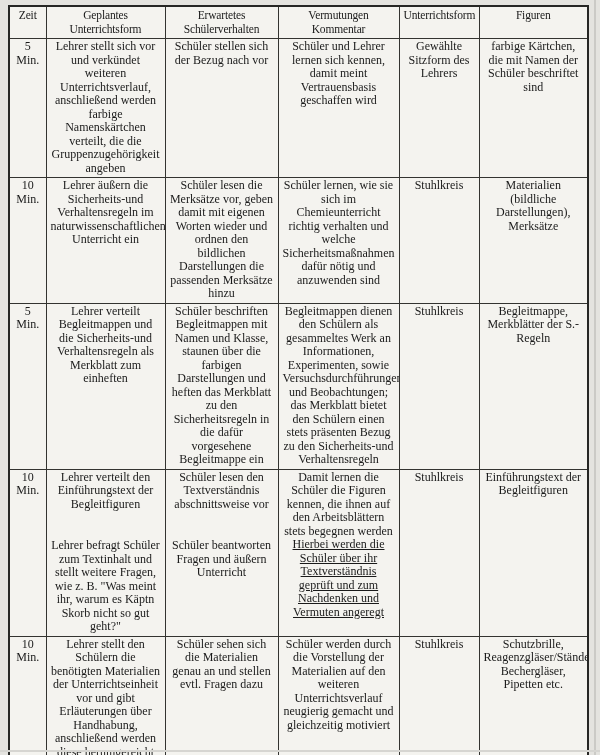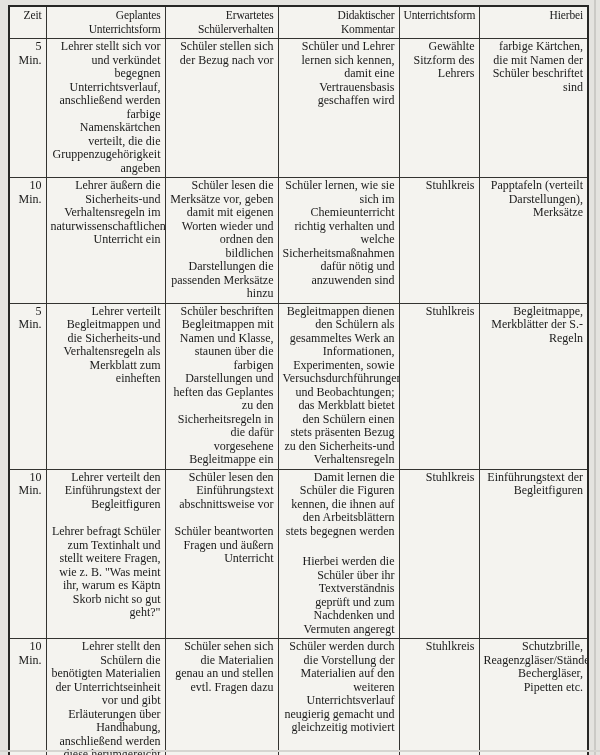--- a/index.html
+++ b/index.html
@@ -29,21 +29,21 @@
     position:absolute;left:8px;top:5px;
     width:579px;
     border-collapse:collapse;
     table-layout:fixed;
     border:2px solid #262624;
     background:var(--paper);
   }
   .plan th,.plan td{
     border:1.5px solid var(--line);
     vertical-align:top;
-    text-align:right;
+    text-align:center;
     padding:1px 4px 2px 4px;
     font-size:12px;
     line-height:13.5px;
     font-weight:normal;
     background:var(--paper);
     color:var(--ink);
     overflow:hidden;
   }
   .plan thead th{
     height:26px;
@@ -51,59 +51,59 @@
     letter-spacing:-0.15px;
     padding-top:2px;
   }
   .plan p{margin:0;}
   .row-1 td{height:118px;}
   .row-2 td{height:102px;}
   .row-3 td{height:161px;}
   .row-4 td{height:157px;}
   .row-5 td{height:110px;}
   .row-4 .col-lehrer p + p,
-  .row-4 .col-schueler p + p{margin-top:14px;}
-  .row-4 .col-kommentar p + p{margin-top:17px;}
+  .row-4 .col-schueler p + p{margin-top:28px;}
+  .row-4 .col-kommentar p + p{text-decoration:underline;}
 </style>
 </head>
 <body>
 
 <div class="scan">
   <table class="plan">
     <colgroup>
       <col style="width:37px">
       <col style="width:119px">
       <col style="width:113px">
       <col style="width:121px">
       <col style="width:80px">
       <col style="width:109px">
     </colgroup>
     <thead>
       <tr>
         <th>Zeit</th>
         <th>Geplantes Unterrichtsform</th>
         <th>Erwartetes Schülerverhalten</th>
-        <th>Didaktischer Kommentar</th>
+        <th>Vermutungen Kommentar</th>
         <th class="col-form">Unterrichtsform</th>
-        <th>Hierbei</th>
+        <th>Figuren</th>
       </tr>
     </thead>
     <tbody>
         <tr class="row-1">
     <td class="col-zeit">
             <p>5 Min.</p>
           </td>
     <td class="col-lehrer">
-            <p>Lehrer stellt sich vor und verkündet begegnen Unterrichtsverlauf, anschließend werden farbige Namenskärtchen verteilt, die die Gruppenzugehörigkeit angeben</p>
+            <p>Lehrer stellt sich vor und verkündet weiteren Unterrichtsverlauf, anschließend werden farbige Namenskärtchen verteilt, die die Gruppenzugehörigkeit angeben</p>
           </td>
     <td class="col-schueler">
             <p>Schüler stellen sich der Bezug nach vor</p>
           </td>
     <td class="col-kommentar">
-            <p>Schüler und Lehrer lernen sich kennen, damit eine Vertrauensbasis geschaffen wird</p>
+            <p>Schüler und Lehrer lernen sich kennen, damit meint Vertrauensbasis geschaffen wird</p>
           </td>
     <td class="col-form">
             <p>Gewählte Sitzform des Lehrers</p>
           </td>
     <td class="col-medien">
             <p>farbige Kärtchen, die mit Namen der Schüler beschriftet sind</p>
           </td>
   </tr>
         <tr class="row-2">
     <td class="col-zeit">
@@ -115,53 +115,53 @@
     <td class="col-schueler">
             <p>Schüler lesen die Merksätze vor, geben damit mit eigenen Worten wieder und ordnen den bildlichen Darstellungen die passenden Merksätze hinzu</p>
           </td>
     <td class="col-kommentar">
             <p>Schüler lernen, wie sie sich im Chemieunterricht richtig verhalten und welche Sicherheitsmaßnahmen dafür nötig und anzuwenden sind</p>
           </td>
     <td class="col-form">
             <p>Stuhlkreis</p>
           </td>
     <td class="col-medien">
-            <p>Papptafeln (verteilt Darstellungen), Merksätze</p>
+            <p>Materialien (bildliche Darstellungen), Merksätze</p>
           </td>
   </tr>
         <tr class="row-3">
     <td class="col-zeit">
             <p>5 Min.</p>
           </td>
     <td class="col-lehrer">
             <p>Lehrer verteilt Begleitmappen und die Sicherheits-und Verhaltensregeln als Merkblatt zum einheften</p>
           </td>
     <td class="col-schueler">
-            <p>Schüler beschriften Begleitmappen mit Namen und Klasse, staunen über die farbigen Darstellungen und heften das Geplantes zu den Sicherheitsregeln in die dafür vorgesehene Begleitmappe ein</p>
+            <p>Schüler beschriften Begleitmappen mit Namen und Klasse, staunen über die farbigen Darstellungen und heften das Merkblatt zu den Sicherheitsregeln in die dafür vorgesehene Begleitmappe ein</p>
           </td>
     <td class="col-kommentar">
             <p>Begleitmappen dienen den Schülern als gesammeltes Werk an Informationen, Experimenten, sowie Versuchsdurchführungen und Beobachtungen; das Merkblatt bietet den Schülern einen stets präsenten Bezug zu den Sicherheits-und Verhaltensregeln</p>
           </td>
     <td class="col-form">
             <p>Stuhlkreis</p>
           </td>
     <td class="col-medien">
             <p>Begleitmappe, Merkblätter der S.-Regeln</p>
           </td>
   </tr>
         <tr class="row-4">
     <td class="col-zeit">
             <p>10 Min.</p>
           </td>
     <td class="col-lehrer">
             <p>Lehrer verteilt den Einführungstext der Begleitfiguren</p>
             <p>Lehrer befragt Schüler zum Textinhalt und stellt weitere  Fragen, wie z. B. "Was meint ihr, warum es Käptn Skorb nicht so gut geht?"</p>
           </td>
     <td class="col-schueler">
-            <p>Schüler lesen den Einführungstext abschnittsweise vor</p>
+            <p>Schüler lesen den Textverständnis abschnittsweise vor</p>
             <p>Schüler beantworten Fragen und äußern Unterricht</p>
           </td>
     <td class="col-kommentar">
             <p>Damit lernen die Schüler die Figuren kennen, die ihnen auf den Arbeitsblättern stets begegnen werden</p>
             <p>Hierbei werden die Schüler über ihr Textverständnis geprüft und zum Nachdenken und Vermuten angeregt</p>
           </td>
     <td class="col-form">
             <p>Stuhlkreis</p>
           </td>
     <td class="col-medien">

